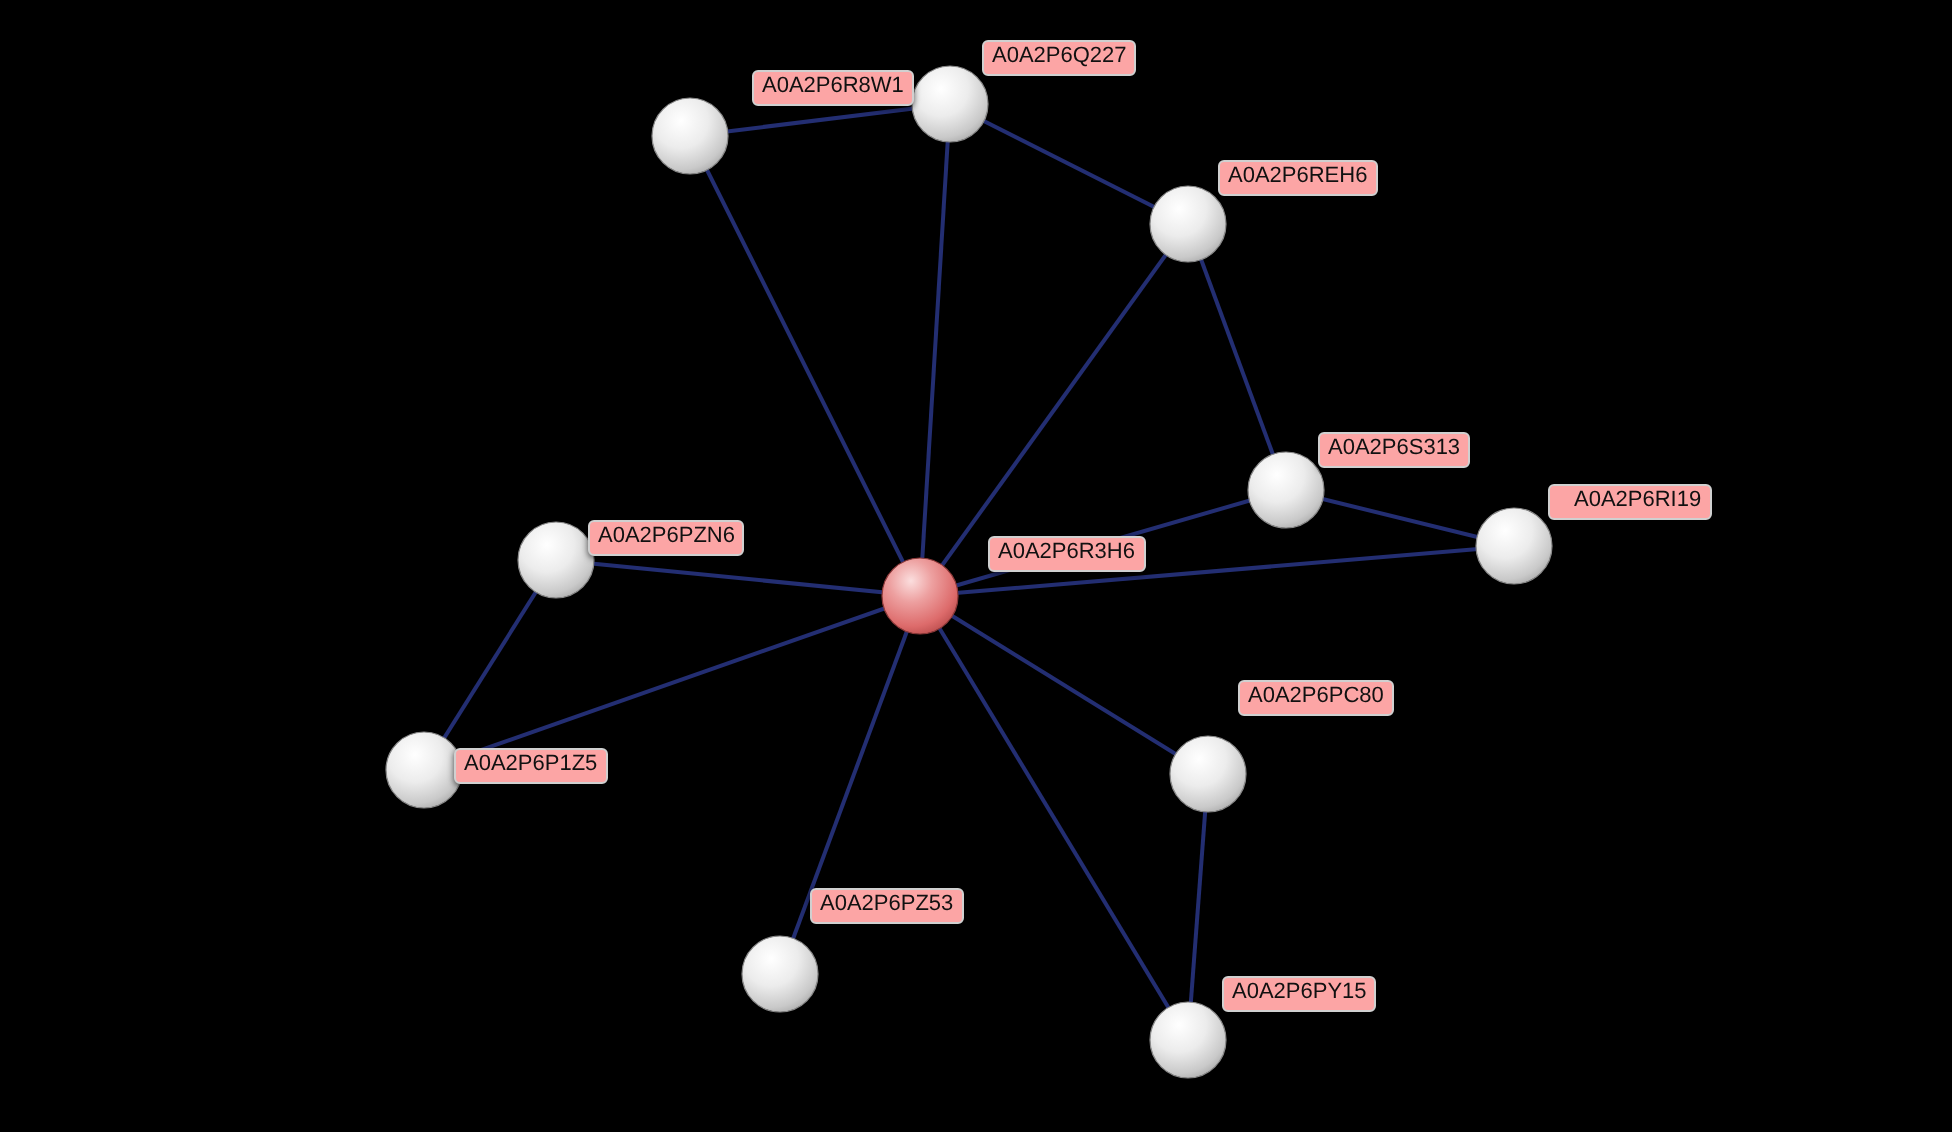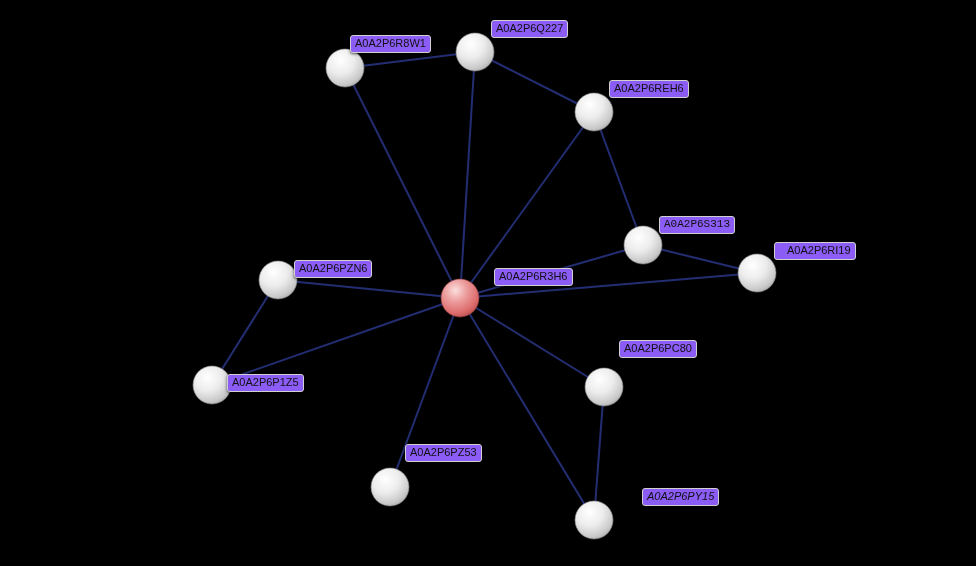--- a/index.html
+++ b/index.html
@@ -25,21 +25,21 @@
   #labels {
     position: absolute;
     left: 0;
     top: 0;
     width: 100%;
     height: 100%;
     pointer-events: none;
   }
   .node-label {
     position: absolute;
-    background: #8b5cf6;
+    background: #fca5a5;
     color: #111111;
     font-size: 11px;
     line-height: 13px;
     padding: 1px 4px 2px 4px;
     border-radius: 3px;
     border: 1px solid #d0d0d0;
     box-shadow: 0 1px 3px rgba(0,0,0,0.65);
     white-space: nowrap;
     pointer-events: auto;
     cursor: pointer;
@@ -96,25 +96,25 @@
         <circle cx="757" cy="273" r="19" fill="url(#gradWhite)" stroke="#8a8a8a" stroke-width="0.6"></circle>
         <circle cx="278" cy="280" r="19" fill="url(#gradWhite)" stroke="#8a8a8a" stroke-width="0.6"></circle>
         <circle cx="460" cy="298" r="19" fill="url(#gradRed)" stroke="#8f3a3a" stroke-width="0.6"></circle>
         <circle cx="212" cy="385" r="19" fill="url(#gradWhite)" stroke="#8a8a8a" stroke-width="0.6"></circle>
         <circle cx="604" cy="387" r="19" fill="url(#gradWhite)" stroke="#8a8a8a" stroke-width="0.6"></circle>
         <circle cx="390" cy="487" r="19" fill="url(#gradWhite)" stroke="#8a8a8a" stroke-width="0.6"></circle>
         <circle cx="594" cy="520" r="19" fill="url(#gradWhite)" stroke="#8a8a8a" stroke-width="0.6"></circle>
       </g>
   </svg>
   <div id="labels">
-      <div class="node-label" style="left: 350px; top: 35px;">A0A2P6R8W1</div>
+      <div class="node-label" style="left: 376px; top: 35px;">A0A2P6R8W1</div>
       <div class="node-label" style="left: 491px; top: 20px;">A0A2P6Q227</div>
       <div class="node-label" style="left: 609px; top: 80px;">A0A2P6REH6</div>
-      <div class="node-label" style="left: 659px; top: 216px; font-family: Liberation Mono, monospace;">A0A2P6S313</div>
+      <div class="node-label" style="left: 659px; top: 216px;">A0A2P6S313</div>
       <div class="node-label" style="left: 774px; top: 242px; padding-left: 12px;">A0A2P6RI19</div>
       <div class="node-label" style="left: 294px; top: 260px;">A0A2P6PZN6</div>
       <div class="node-label" style="left: 494px; top: 268px;">A0A2P6R3H6</div>
       <div class="node-label" style="left: 227px; top: 354px; margin-top: 20px;">A0A2P6P1Z5</div>
       <div class="node-label" style="left: 619px; top: 340px;">A0A2P6PC80</div>
       <div class="node-label" style="left: 405px; top: 444px;">A0A2P6PZ53</div>
-      <div class="node-label" style="left: 642px; top: 488px; font-style: italic;">A0A2P6PY15</div>
+      <div class="node-label" style="left: 611px; top: 488px;">A0A2P6PY15</div>
     </div>
 </div>
 
 </body></html>

